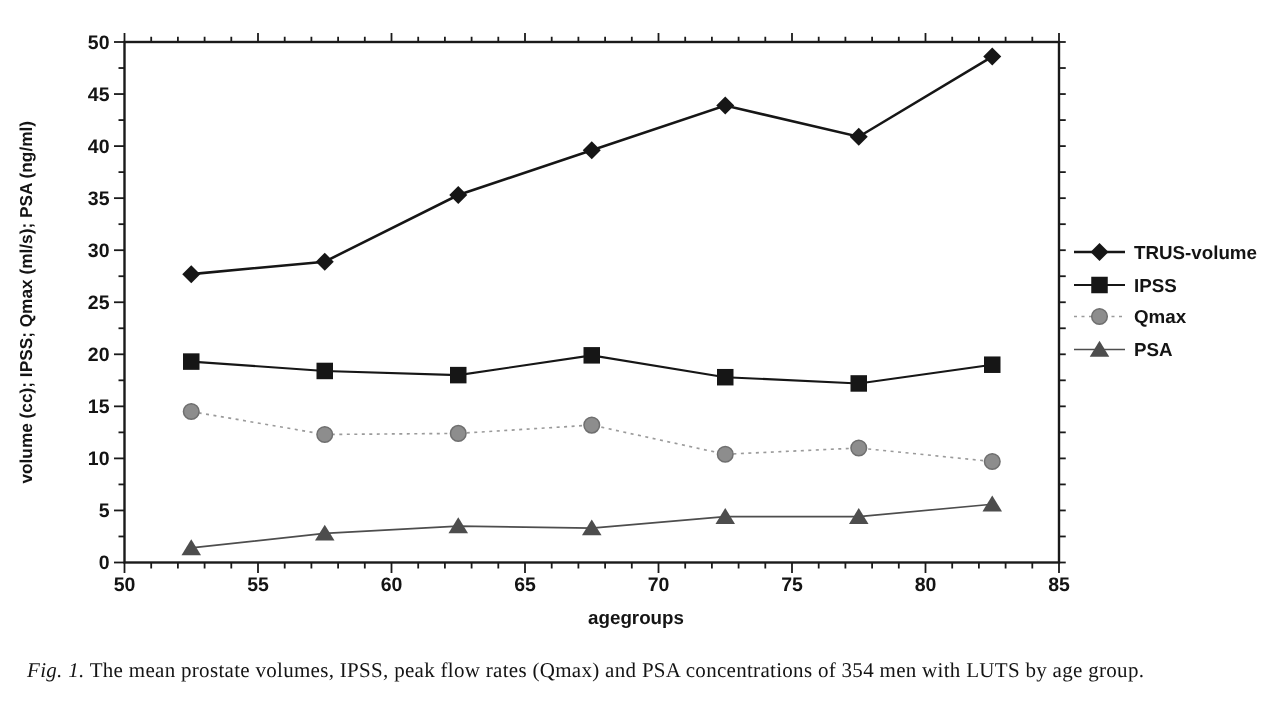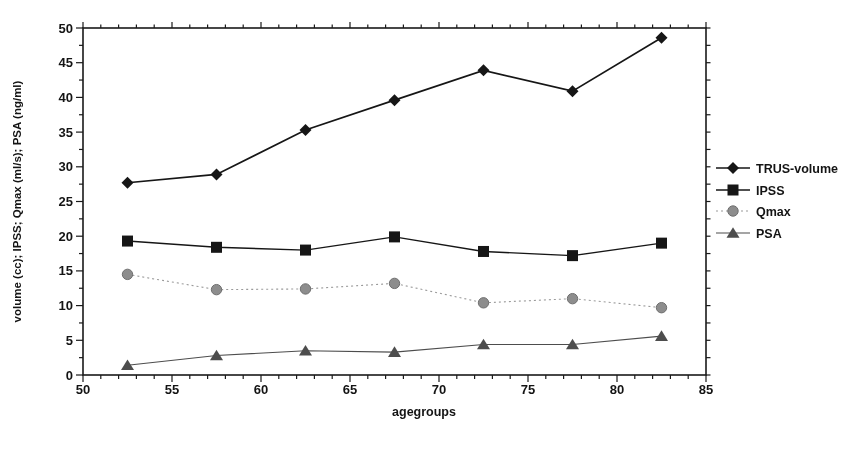--- a/index.html
+++ b/index.html
@@ -243,13 +243,17 @@
         <rect x="727.5" y="184.5" width="11" height="11" fill="#161616"></rect>
         <text x="756" y="194.5" class="legend-label">IPSS</text>
         <line x1="716" y1="211" x2="750" y2="211" stroke="#9a9a9a" stroke-width="1.1" stroke-dasharray="2 3"></line>
         <circle cx="733" cy="211" r="5.2" fill="#8d8d8d" stroke="#6f6f6f" stroke-width="1"></circle>
         <text x="756" y="215.5" class="legend-label">Qmax</text>
         <line x1="716" y1="233" x2="750" y2="233" stroke="#4d4d4d" stroke-width="1.1"></line>
         <path d="M733 227.2L739.5 237.8L726.5 237.8Z" fill="#4d4d4d"></path>
         <text x="756" y="237.5" class="legend-label">PSA</text>
       </g>
     </svg>
+  <div class="caption">
+    <span class="fig-label">Fig. 1.</span>
+    <span>The mean prostate volumes, IPSS, peak flow rates (Qmax) and PSA concentrations of 354 men with LUTS by age group.</span>
+  </div>
 </div>
 
 </body></html>

